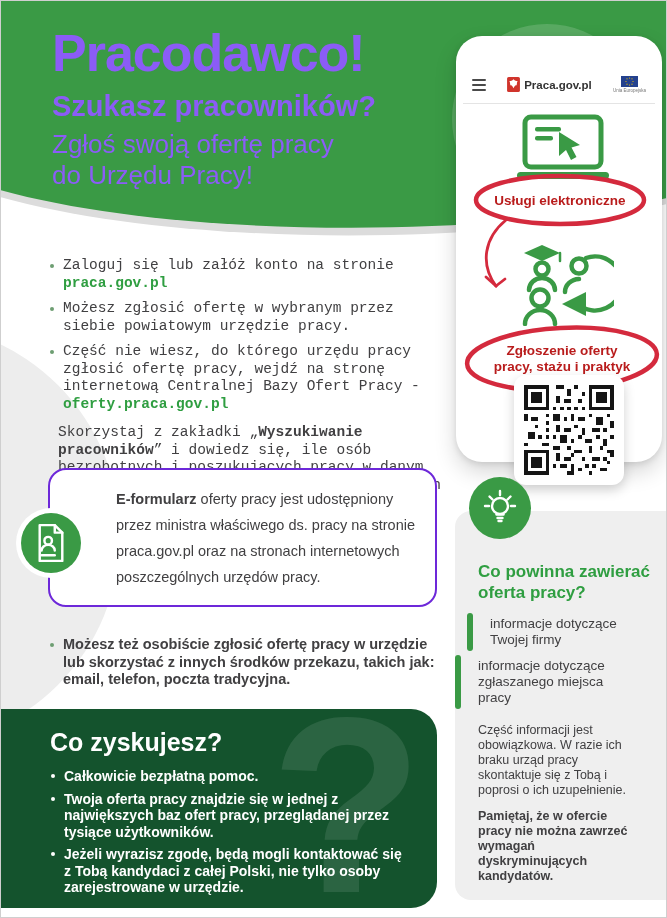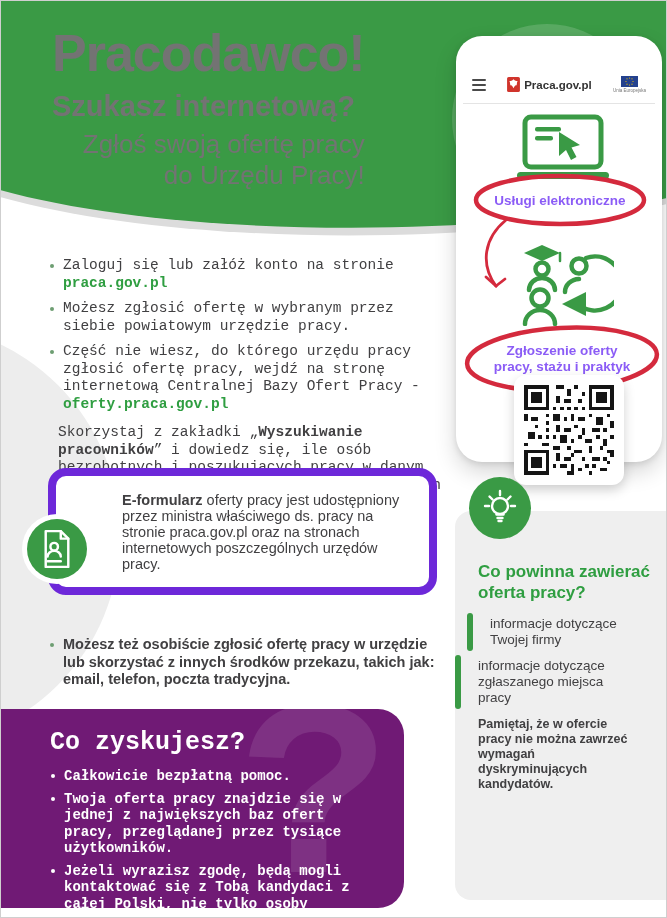--- a/index.html
+++ b/index.html
@@ -2,72 +2,72 @@
 <html lang="pl"><head>
 <meta charset="utf-8">
 <style>
   html,body{margin:0;padding:0;}
   body{width:667px;height:918px;position:relative;overflow:hidden;background:#fff;
        font-family:"Liberation Sans",sans-serif;color:#414042;}
   .page{position:absolute;inset:0;box-shadow:inset 0 0 0 1px #cfcfcf;z-index:50;pointer-events:none;}
 
   
   .hero{position:absolute;left:0;top:0;width:667px;height:252px;z-index:1;}
-  .hero-text{position:absolute;left:52px;top:24px;z-index:2;color:#737373;}
+  .hero-text{position:absolute;left:52px;top:24px;z-index:2;color:#8b5cf6;}
   .hero-title{font-size:52px;font-weight:700;letter-spacing:-1px;line-height:58px;margin:0;}
   .hero-subtitle{font-size:29px;font-weight:700;line-height:33px;margin:8px 0 6px;}
-  .hero-tagline{font-size:26px;font-weight:400;line-height:31px;text-align:right;}
+  .hero-tagline{font-size:26px;font-weight:400;line-height:31px;}
   .hero-tagline span{display:block;}
 
   
   .deco-left{position:absolute;left:-304px;top:323px;width:424px;height:424px;border-radius:50%;
              background:#ededed;z-index:0;}
   .deco-top{position:absolute;left:452px;top:24px;width:190px;height:190px;border-radius:50%;
             background:rgba(255,255,255,.16);z-index:1;}
 
   
   .steps{position:absolute;left:48px;top:257px;width:398px;z-index:2;font-size:14.5px;line-height:17.5px;font-family:Liberation Mono, monospace;}
   .bli{position:relative;padding-left:15px;margin-bottom:8px;}
   .bli::before{content:"";position:absolute;left:2px;top:7px;width:4px;height:4px;border-radius:50%;background:#6d9e72;}
   .note{margin-top:11px;padding-left:10px;}
   .seg-b{font-weight:700;}
   .seg-g{color:#2f9e41;font-weight:700;}
   .seg-n{display:block;margin-top:2px;}
 
   .ebox{position:absolute;left:48px;top:468px;width:389px;box-sizing:border-box;z-index:2;
-        background:#fff;border:8px solid #6d28d9;border-radius:18px;
-        padding:16px 18px 15px 66px;font-size:14.5px;line-height:16px;}
+        background:#fff;border:2px solid #6d28d9;border-radius:18px;
+        padding:16px 18px 15px 66px;font-size:14.5px;line-height:26px;}
   .ebox-icon{position:absolute;left:-29px;top:43px;width:60px;height:60px;border-radius:50%;
              background:#3a9a45;box-shadow:0 0 0 5px #fff;display:flex;align-items:center;justify-content:center;}
 
   .extra{position:absolute;left:48px;top:636px;width:398px;z-index:2;font-size:14.5px;line-height:17.5px;font-weight:bold;}
 
   
-  .benefits{position:absolute;left:0;top:709px;width:404px;height:199px;box-sizing:border-box;z-index:2;
-            background:#701a75;border-radius:0 26px 26px 0;padding:13px 28px 0 50px;color:#fff;overflow:hidden;font-family:Liberation Mono, monospace;}
+  .benefits{position:absolute;left:0;top:709px;width:437px;height:199px;box-sizing:border-box;z-index:2;
+            background:#14532d;border-radius:0 26px 26px 0;padding:13px 28px 0 50px;color:#fff;overflow:hidden;}
   .benefits-title{font-size:25px;font-weight:700;margin:6px 0 11px;position:relative;z-index:1;}
   .wli{position:relative;padding-left:14px;margin-bottom:6px;font-weight:700;font-size:14px;line-height:16.5px;z-index:1;}
   .wli::before{content:"";position:absolute;left:1px;top:6px;width:4px;height:4px;border-radius:50%;background:#fff;}
   .qmark{position:absolute;right:14px;top:-28px;font-size:250px;font-weight:700;
          color:rgba(255,255,255,.10);z-index:0;line-height:250px;}
 
   
   .phone{position:absolute;left:456px;top:36px;width:206px;height:426px;background:#fff;border-radius:26px;
          z-index:3;box-shadow:0 10px 22px rgba(0,0,0,.16),0 2px 6px rgba(0,0,0,.10);}
   .pheader{position:absolute;left:7px;right:7px;top:30px;height:38px;border-bottom:1px solid #e4e4e4;
            display:flex;align-items:center;justify-content:space-between;padding:0 9px;box-sizing:border-box;}
   .ham{display:flex;flex-direction:column;gap:3px;}
   .ham i{display:block;width:14px;height:2px;background:#4a4a4a;border-radius:1px;}
   .brand{display:flex;align-items:center;gap:4px;font-size:11.5px;font-weight:700;color:#333;}
   .eu{display:flex;flex-direction:column;align-items:center;gap:1px;}
   .eu-label{font-size:4.5px;color:#777;}
 
   .laptop{position:absolute;left:55px;top:78px;}
   .badge{position:absolute;display:flex;align-items:center;justify-content:center;text-align:center;
-         font-weight:700;color:#8b5cf6;}
+         font-weight:700;color:#b91c1c;}
   .badge svg{position:absolute;inset:0;}
   .badge-1{left:16px;top:136px;width:176px;height:56px;font-size:13.5px;}
   .badge-2{left:7px;top:288px;width:198px;height:70px;font-size:13.5px;line-height:16px;}
   .badge-2 .lines span{display:block;}
   .red-arrow{position:absolute;left:20px;top:182px;}
   .people{position:absolute;left:60px;top:206px;}
 
   .qr-box{position:absolute;left:514px;top:375px;width:110px;height:110px;box-sizing:border-box;background:#fff;
           border-radius:12px;padding:10px;z-index:4;box-shadow:0 5px 12px rgba(0,0,0,.18);}
 
@@ -95,21 +95,21 @@
   <svg width="667" height="252" viewBox="0 0 667 252" preserveAspectRatio="none">
     <path d="M0 0H667V204C500 246 180 248 0 197Z" fill="#dcdcdc"></path>
     <path d="M0 0H667V198C500 238 180 240 0 190Z" fill="#3a9a45"></path>
   </svg>
 </div>
 <div class="deco-top"></div>
 <div class="deco-left"></div>
 
 <div class="hero-text">
   <h1 class="hero-title">Pracodawco!</h1>
-  <div class="hero-subtitle">Szukasz internetową?</div>
+  <div class="hero-subtitle">Szukasz pracowników?</div>
   <div class="hero-tagline">
     <span>Zgłoś swoją ofertę pracy</span>
     <span>do Urzędu Pracy!</span>
   </div>
 </div>
 
 <div class="steps">
   <div class="bli"><span>Zaloguj się lub załóż konto na stronie </span><span class="seg-g">praca.gov.pl</span></div>
   <div class="bli">Możesz zgłosić ofertę w wybranym przez siebie powiatowym urzędzie pracy.</div>
   <div class="bli"><span>Część nie wiesz, do którego urzędu pracy zgłosić ofertę pracy, wejdź na stronę internetową Centralnej Bazy Ofert Pracy - </span><span class="seg-g">oferty.praca.gov.pl</span></div>
@@ -316,14 +316,15 @@
   </svg>
 </div>
 
 <div class="offer">
   <div class="offer-title">
     <span>Co powinna zawierać</span>
     <span>oferta pracy?</span>
   </div>
   <div class="oitem first">informacje dotyczące Twojej firmy</div>
   <div class="oitem">informacje dotyczące zgłaszanego miejsca pracy</div>
+  <div class="opara">Część informacji jest obowiązkowa. W razie ich braku urząd pracy skontaktuje się z Tobą i poprosi o ich uzupełnienie.</div>
   <div class="opara bold">Pamiętaj, że w ofercie pracy nie można zawrzeć wymagań dyskryminujących kandydatów.</div>
 </div>
 
 </body></html>

